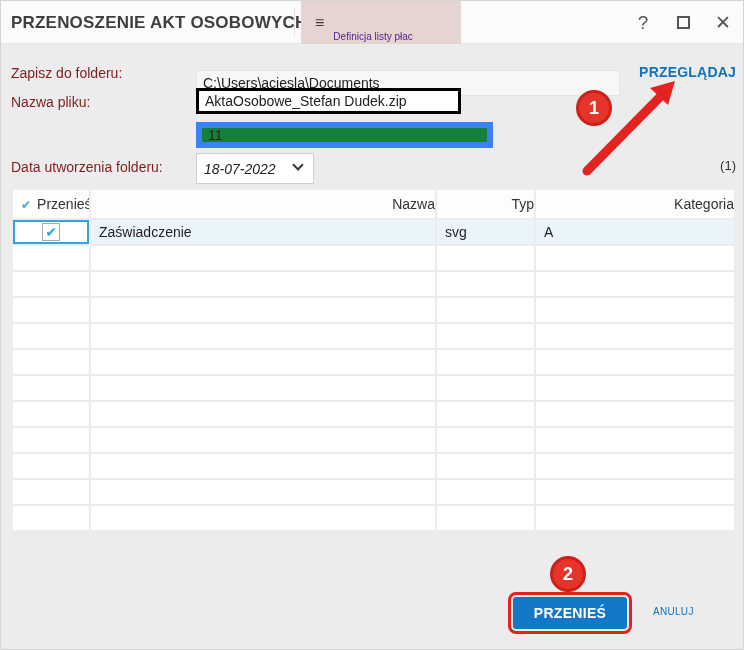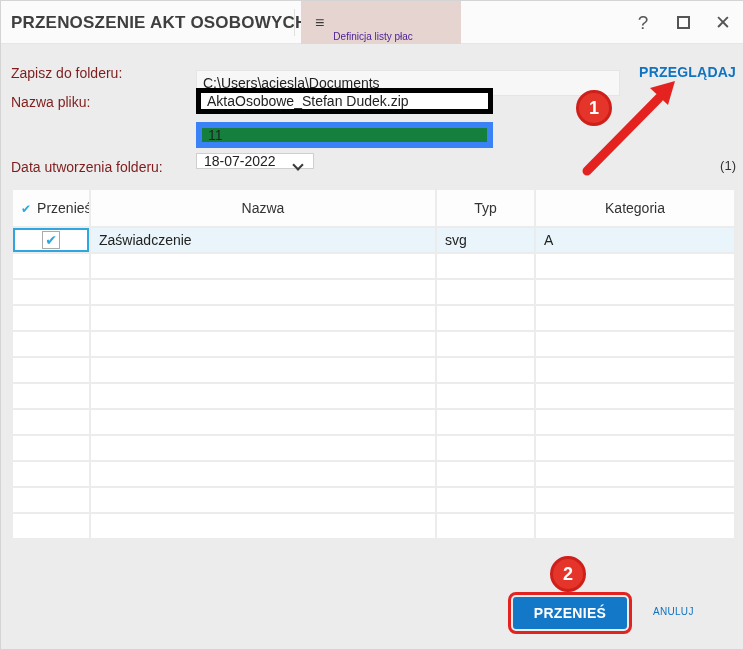--- a/index.html
+++ b/index.html
@@ -37,46 +37,46 @@
   }
   .maximize-box { width:13px; height:13px; border:2px solid #555; }
 
   
   .field-label { position:absolute; left:10px; font-size:14px; color:#7f1d1d; }
   .txt-input {
     position:absolute; left:195px; height:26px; font-size:14px; color:#222;
     padding:0 6px; font-family:inherit; outline:none;
   }
   .input-folder { top:69px; width:424px; background:#f7f7f7; border:1px solid #e5e5e5; }
-  .input-file   { top:87px; width:297px; background:#fff; border:5px solid #000000; }
+  .input-file   { top:87px; width:265px; background:#fff; border:3px solid #000000; }
   .input-id     { top:121px; width:297px; background:#15803d; border:6px solid #3b82f6; }
   .dropdown {
-    position:absolute; left:195px; top:152px; width:118px; height:16px;
+    position:absolute; left:195px; top:152px; width:118px; height:31px;
     background:#fff; border:1px solid #cfcfcf; font-size:14px; color:#222;
-    display:flex; align-items:center; padding-left:7px; cursor:default;
+    display:flex; align-items:center; padding-left:7px; cursor:default;font-style:italic;
   }
   .chevron {
     position:absolute; right:11px; top:7px; width:8px; height:8px;
     border-right:2px solid #3a3a3a; border-bottom:2px solid #3a3a3a;
     transform:rotate(45deg);
   }
   .browse-link {
     position:absolute; right:7px; top:63px; font-size:14px; font-weight:bold;
     color:#0f73c1; cursor:pointer; letter-spacing:0.2px;text-align:right;
   }
   .count-badge { position:absolute; right:7px; top:157px; font-size:13px; color:#333; }
 
   
   table.grid {
     position:absolute; left:10px; top:187px; width:725px;
     border-collapse:separate; border-spacing:2px; table-layout:fixed;
   }
   table.grid th {
-    background:#fdfdfd; height:36px; font-size:14px; font-weight:normal;
-    color:#333; text-align:center; overflow:hidden; white-space:nowrap;
+    background:#fdfdfd; height:28px; font-size:14px; font-weight:normal;
+    color:#333; text-align:right; overflow:hidden; white-space:nowrap;
   }
   table.grid td {
     background:#fff; height:24px; font-size:14px; color:#222;
     padding:0 8px; overflow:hidden; white-space:nowrap;
   }
   .col-check { width:76px; }
   .col-nazwa { width:344px; }
   .col-typ   { width:97px; }
   .col-kat   { width:198px; }
   th.th-check { text-align:left; padding-left:8px; }

